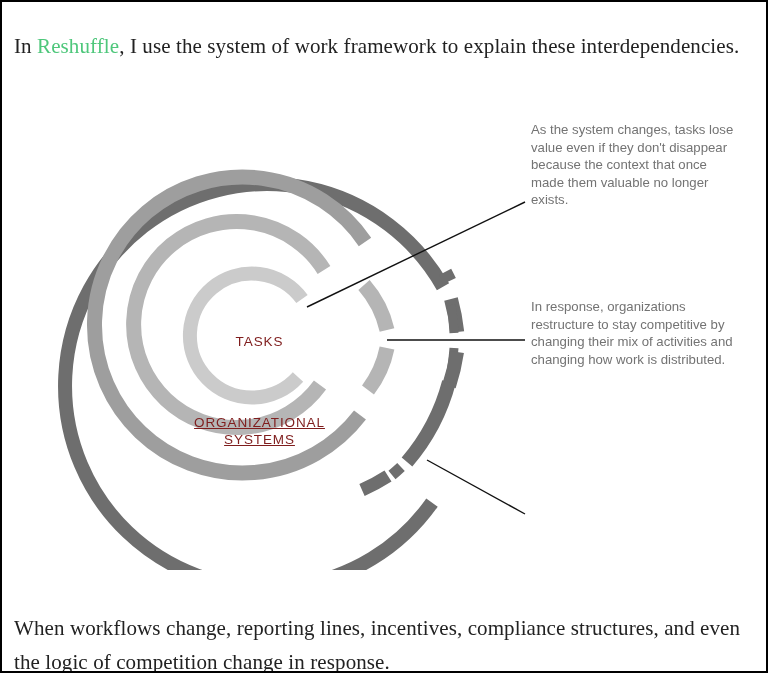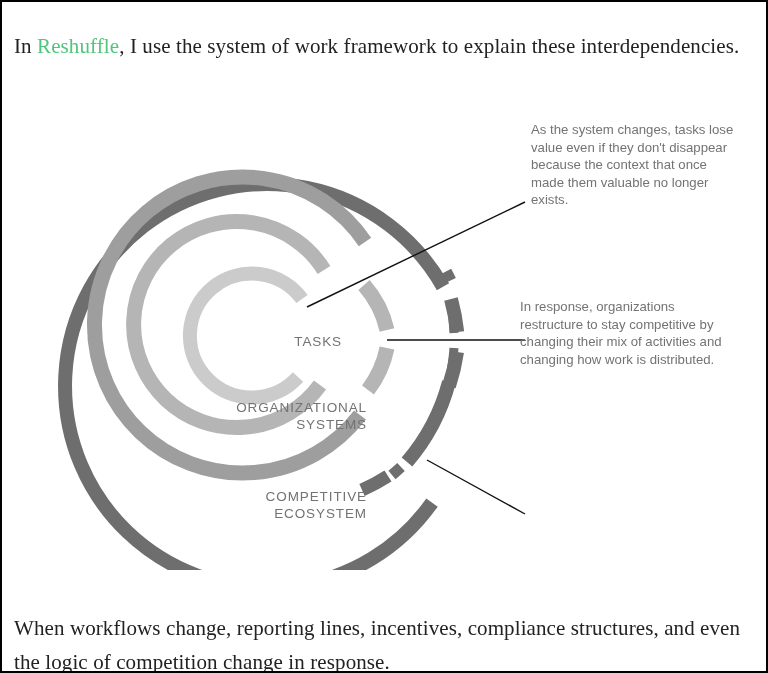--- a/index.html
+++ b/index.html
@@ -55,56 +55,57 @@
   }
   #ring-svg {
     position: absolute;
     left: 0;
     top: 0;
   }
 
   
   .ring-label {
     position: absolute;
-    text-align: right;
+    text-align: center;
     font-family: "Liberation Sans", sans-serif;
     font-size: 13.5px;
     letter-spacing: 0.9px;
-    color: #737373;
+    color: #7f1d1d;
     line-height: 17px;
     white-space: pre-line;
     pointer-events: none;
   }
   #label-tasks {
     left: 175px;
     top: 243px;
     width: 165px;
   }
   #label-org {
     left: 150px;
-    top: 309px;
+    top: 324px;
     width: 215px;
+    text-decoration: underline;
   }
   #label-eco {
     left: 150px;
     top: 398px;
     width: 215px;
   }
 
   
   .annotation {
     position: absolute;
     font-family: "Liberation Sans", sans-serif;
     font-size: 13.2px;
     line-height: 17.5px;
     color: #737373;
     width: 208px;
   }
   #annotation-1 { left: 529px; top: 31px; }
-  #annotation-2 { left: 518px; top: 208px; }
+  #annotation-2 { left: 529px; top: 208px; }
   #annotation-3 { left: 529px; top: 402px; }
 </style>
 </head>
 <body>
 
 <div id="page">
 
   <p class="para" id="intro-paragraph"><span>In </span><a class="brand-link" href="#">Reshuffle</a><span>, I use the system of work framework to explain these interdependencies.</span></p>
 
   <div id="figure">
@@ -154,22 +155,20 @@
       <g>
         <line x1="305" y1="217" x2="523" y2="112" stroke="#111111" stroke-width="1.4"></line>
         <line x1="385" y1="250" x2="523" y2="250" stroke="#111111" stroke-width="1.4"></line>
         <line x1="425" y1="370" x2="523" y2="424" stroke="#111111" stroke-width="1.4"></line>
       </g>
     </svg>
 
     <div class="ring-label" id="label-tasks">TASKS</div>
     <div class="ring-label" id="label-org">ORGANIZATIONAL
 SYSTEMS</div>
-    <div class="ring-label" id="label-eco">COMPETITIVE
-ECOSYSTEM</div>
 
     <div class="annotation" id="annotation-1">As the system changes, tasks lose value even if they don't disappear because the context that once made them valuable no longer exists.</div>
     <div class="annotation" id="annotation-2">In response, organizations restructure to stay competitive by changing their mix of activities and changing how work is distributed.</div>
   </div>
 
   <p class="para" id="closing-paragraph">When workflows change, reporting lines, incentives, compliance structures, and even the logic of competition change in response.</p>
 
 </div>
 
 </body></html>

